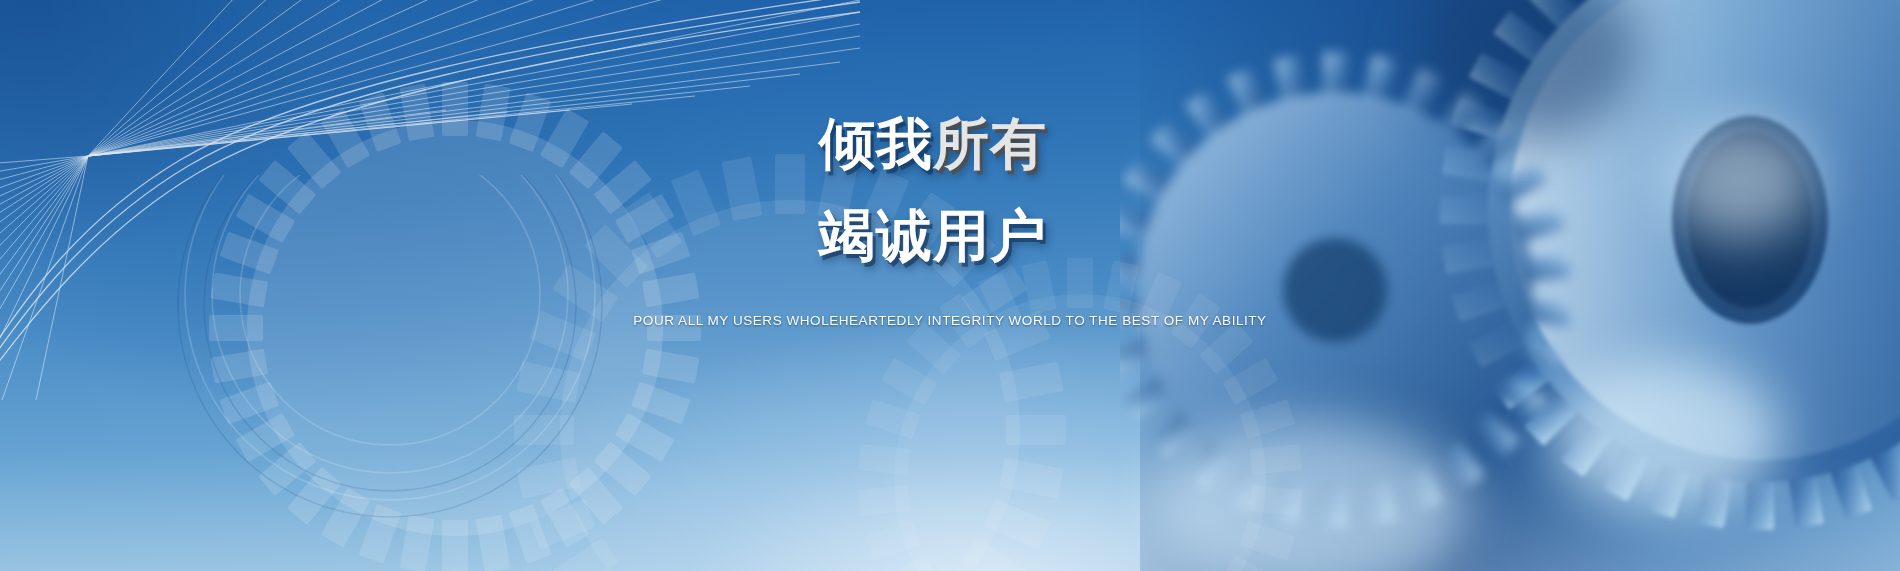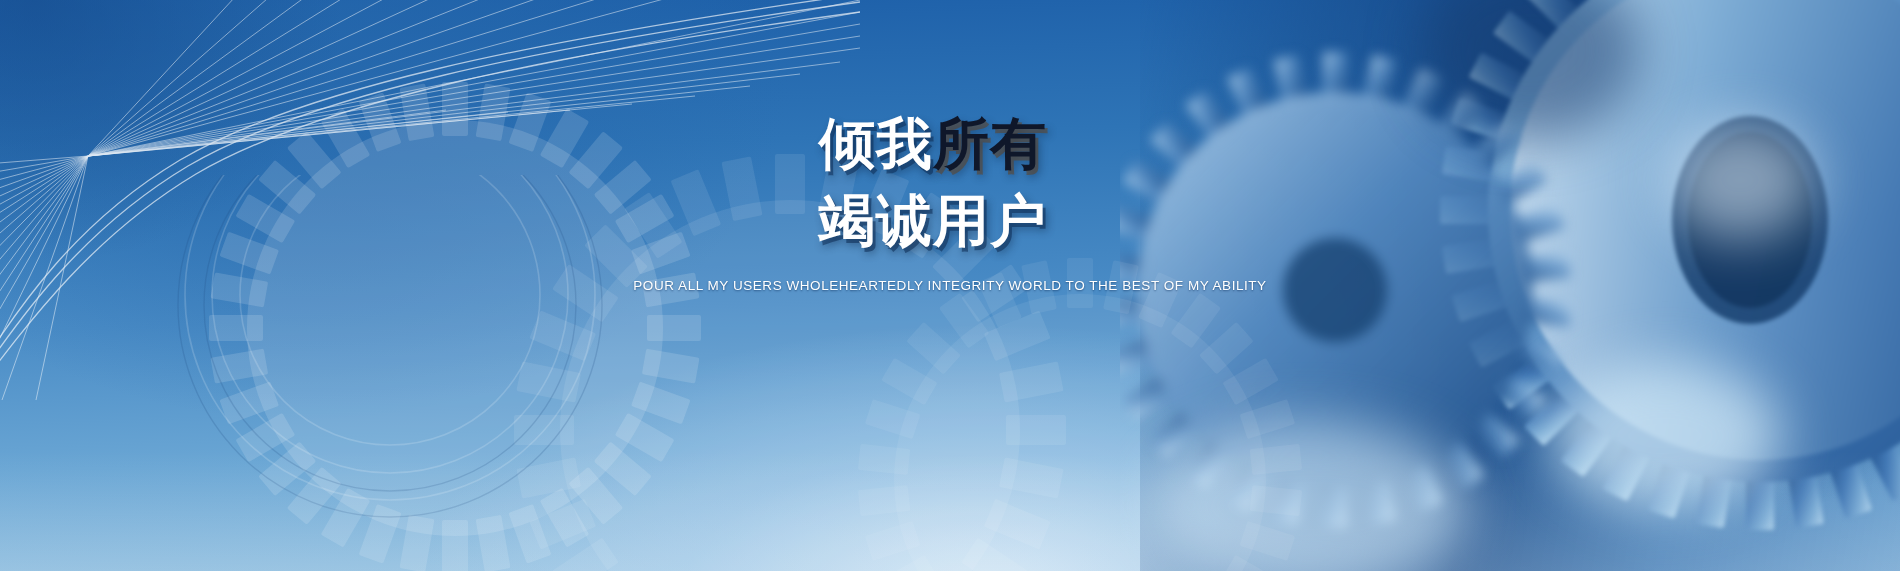--- a/index.html
+++ b/index.html
@@ -64,38 +64,38 @@
   .slogan-line{
     display:flex;align-items:baseline;justify-content:center;
     white-space:nowrap;
     font-size:56px;
     font-weight:700;
     letter-spacing:1px;
     line-height:1.16;
     font-family:"DejaVu Sans","Liberation Sans",sans-serif;
     pointer-events:auto;
   }
-  .slogan-line.l2{margin-top:12px;}
+  .slogan-line.l2{margin-top:27px;}
   .seg{
     display:inline-block;
     -webkit-text-stroke:1.5px rgba(255,255,255,.0);
     text-shadow:
       3px 4px 0 rgba(13,44,84,.55),
       4px 6px 9px rgba(9,32,62,.45);
   }
   .seg.white{color:#ffffff;}
-  .seg.gold{color:#0f172a;
+  .seg.gold{color:#e5e5e5;
     text-shadow:
       3px 4px 0 rgba(110,58,6,.45),
       4px 6px 9px rgba(9,32,62,.45);
   }
   .gap{display:inline-block;width:34px;}
 
   .subtitle{
-    margin-top:24px;
+    margin-top:44px;
     color:#ffffff;
     font-size:13.5px;
     letter-spacing:.55px;
     font-weight:400;
     text-shadow:0 1px 2px rgba(12,44,86,.6);
     pointer-events:auto;
     font-family:"Liberation Sans",sans-serif;
   }
 
   

